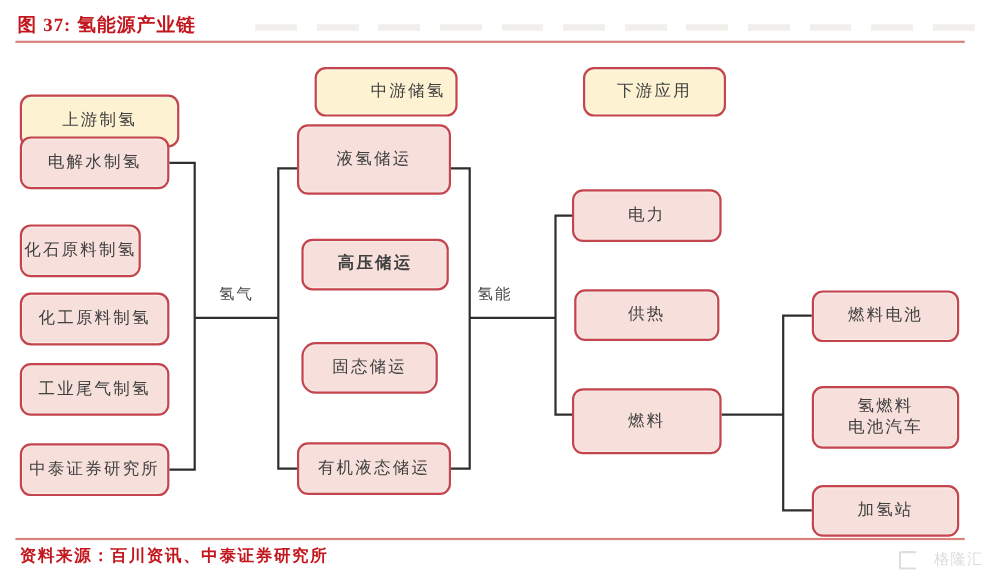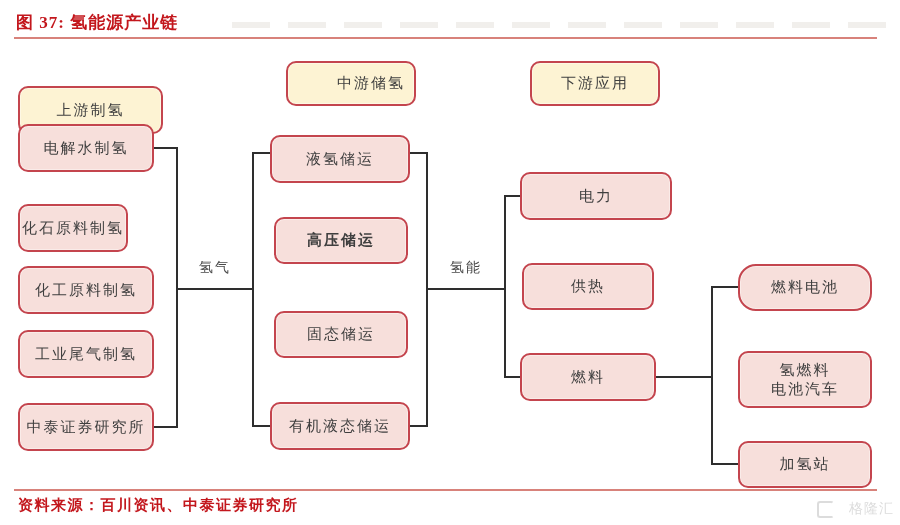--- a/index.html
+++ b/index.html
@@ -59,35 +59,35 @@
   #stage-up{left:18px;top:62px;width:145px;height:48px;margin-top:24px;}
   #stage-mid{left:286px;top:61px;width:130px;height:45px;padding-left:40px;}
   #stage-down{left:530px;top:61px;width:130px;height:45px;}
   
   #u0{left:18px;top:124px;width:136px;height:48px;}
   #u1{left:18px;top:204px;width:110px;height:48px;}
   #u2{left:18px;top:266px;width:136px;height:48px;}
   #u3{left:18px;top:330px;width:136px;height:48px;}
   #u4{left:18px;top:403px;width:136px;height:48px;}
   
-  #m0{left:270px;top:135px;width:140px;height:48px;}
+  #m0{left:270px;top:113px;width:140px;height:64px;}
   #m1{left:274px;top:217px;width:134px;height:47px;font-weight:bold;}
-  #m2{left:274px;top:311px;width:134px;height:47px;}
+  #m2{left:274px;top:311px;width:124px;height:47px;border-radius:13px;}
   #m3{left:270px;top:402px;width:140px;height:48px;}
   
-  #a0{left:520px;top:172px;width:152px;height:48px;}
+  #a0{left:520px;top:172px;width:136px;height:48px;}
   #a1{left:522px;top:263px;width:132px;height:47px;}
-  #a2{left:520px;top:353px;width:136px;height:48px;font-family:Liberation Serif, serif;}
+  #a2{left:520px;top:353px;width:136px;height:60px;font-family:Liberation Serif, serif;}
   
-  #f0{left:738px;top:264px;width:134px;height:47px;border-radius:18px;}
+  #f0{left:738px;top:264px;width:134px;height:47px;}
   #f1{left:738px;top:351px;width:134px;height:57px;}
   #f2{left:738px;top:441px;width:134px;height:47px;}
   
   #lbl-gas{left:185px;top:259px;}
-  #lbl-energy{left:436px;top:259px;}
+  #lbl-energy{left:420px;top:259px;}
   .source-line{
     position:absolute;left:18px;top:496px;
     font-size:15px;font-weight:bold;color:var(--red-accent);
     letter-spacing:1.5px;
   }
   .watermark{
     position:absolute;right:6px;top:500px;
     display:flex;align-items:center;gap:15px;
     color:#dcdcdc;font-size:14px;letter-spacing:1px;
     font-family:"Liberation Sans","DejaVu Sans",sans-serif;

